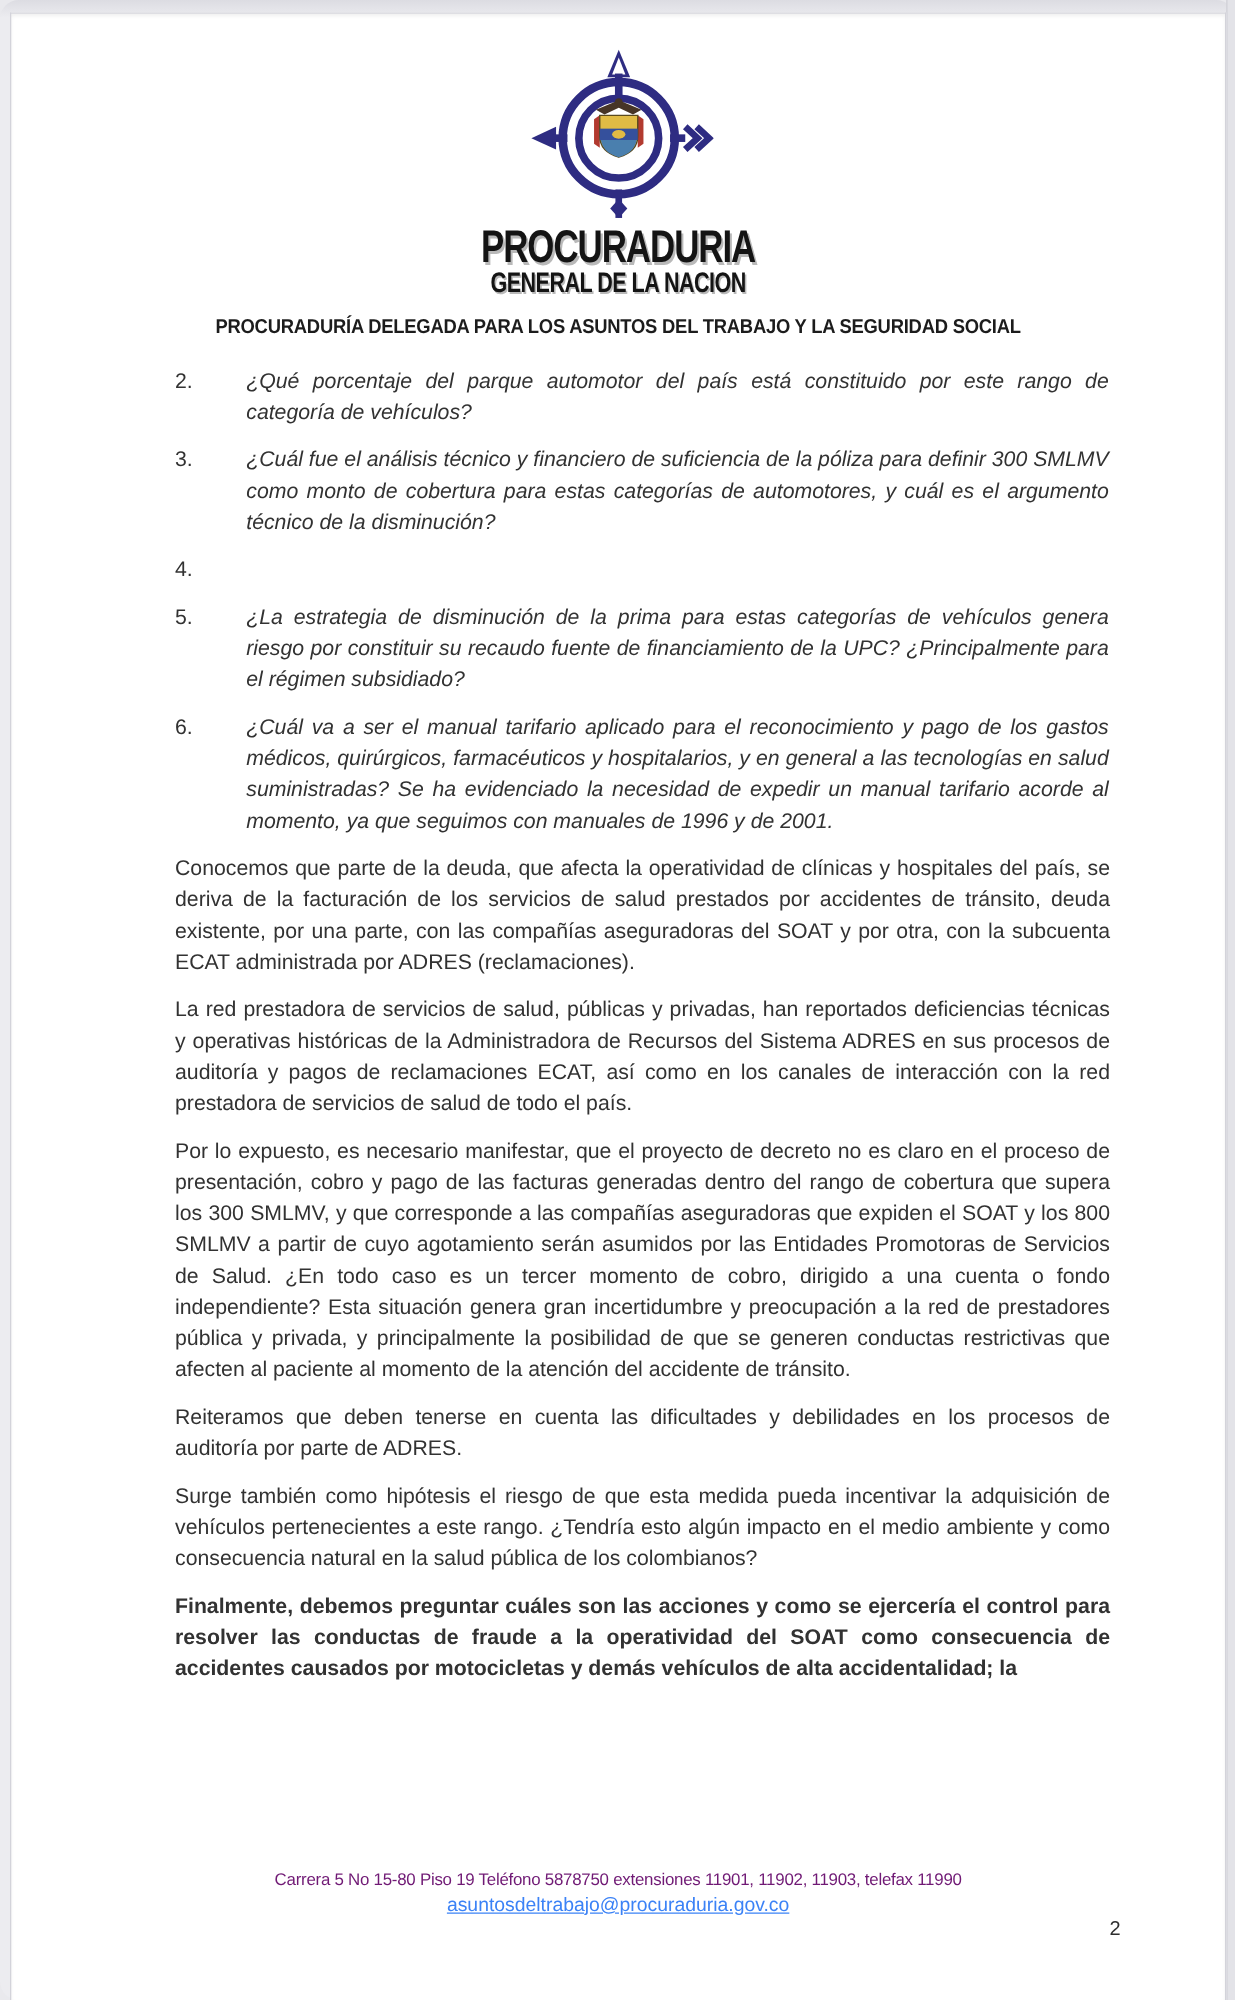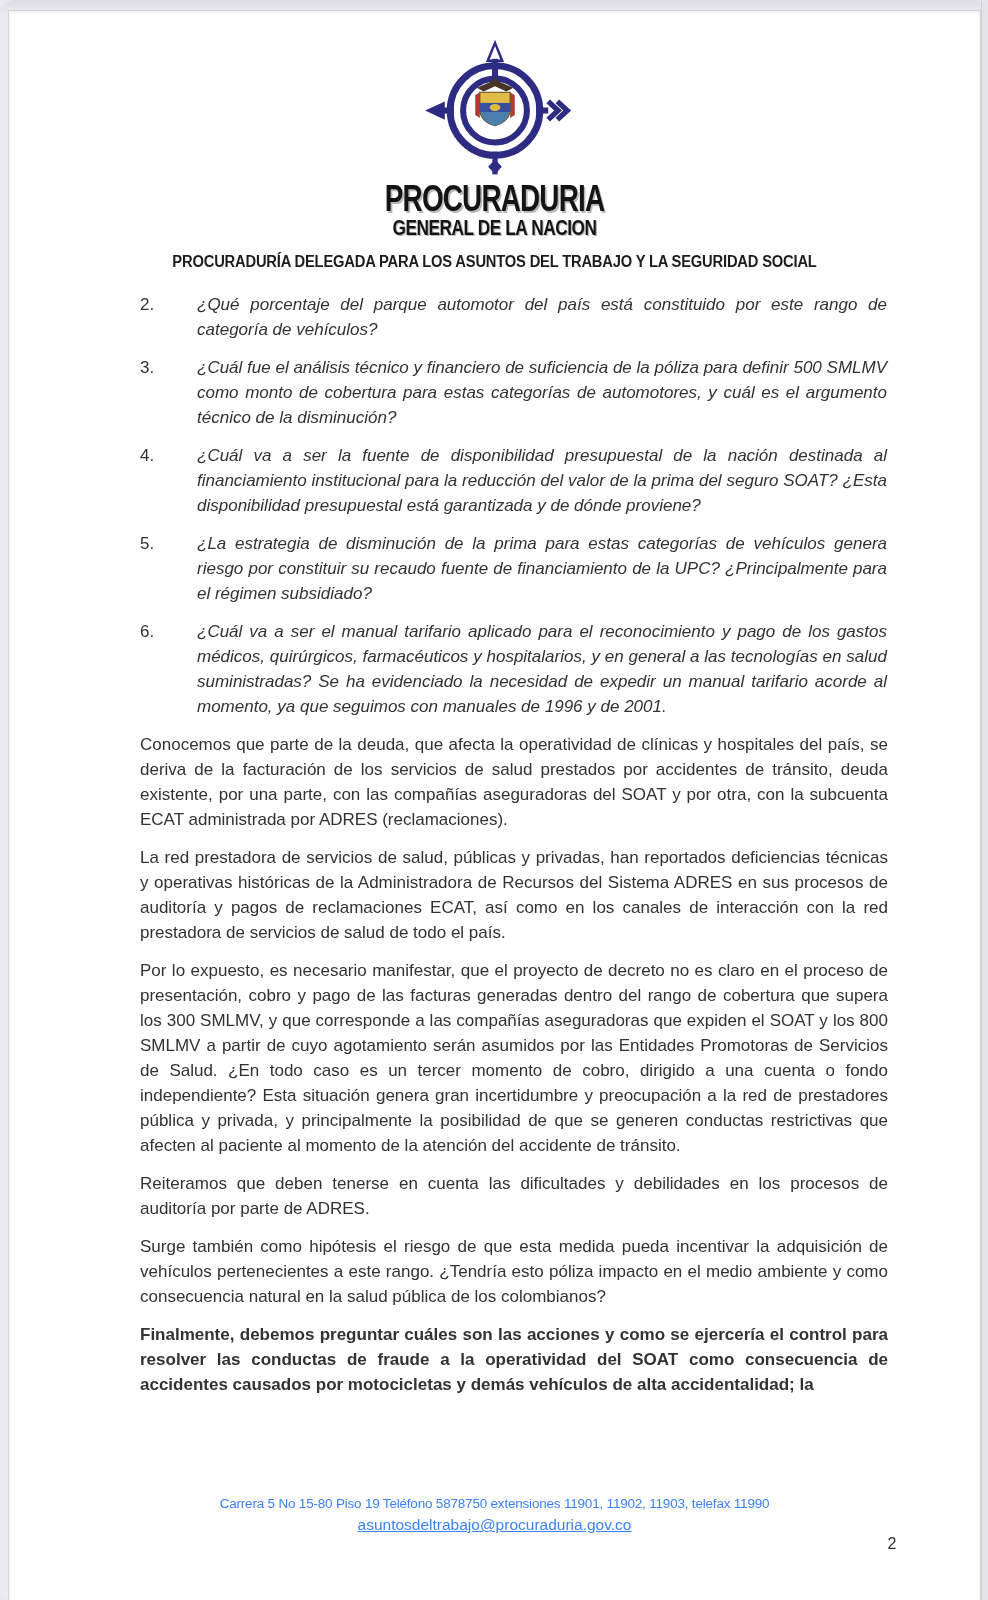--- a/index.html
+++ b/index.html
@@ -69,21 +69,21 @@
   .para { width: 748px; text-align: justify; margin-bottom: 13px; }
   .para:last-child { margin-bottom: 0; font-weight: bold; }
   
   .footer {
     position: absolute;
     left: 0; top: 1485px; width: 100%;
     text-align: center;
   }
   .footer-address {
     font-size: 13.5px;
-    color: #3b82f6;
+    color: #701a75;
     letter-spacing: -0.2px;
   }
   .footer-email {
     display: inline-block;
     margin-top: 5px;
     font-size: 15.5px;
     color: #3b82f6;
     text-decoration: underline;
   }
   .page-number {
@@ -140,43 +140,42 @@
 
     <div class="body-text">
 
       <div class="list-item">
         <div class="item-num">2.</div>
         <div class="item-text">¿Qué porcentaje del parque automotor del país está constituido por este rango de categoría de vehículos?</div>
       </div>
 
       <div class="list-item">
         <div class="item-num">3.</div>
-        <div class="item-text">¿Cuál fue el análisis técnico y financiero de suficiencia de la póliza para definir 500 SMLMV como monto de cobertura para estas categorías de automotores, y cuál es el argumento técnico de la disminución?</div>
+        <div class="item-text">¿Cuál fue el análisis técnico y financiero de suficiencia de la póliza para definir 300 SMLMV como monto de cobertura para estas categorías de automotores, y cuál es el argumento técnico de la disminución?</div>
       </div>
 
       <div class="list-item">
         <div class="item-num">4.</div>
-        <div class="item-text">¿Cuál va a ser la fuente de disponibilidad presupuestal de la nación destinada al financiamiento institucional para la reducción del valor de la prima del seguro SOAT? ¿Esta disponibilidad presupuestal está garantizada y de dónde proviene?</div>
       </div>
 
       <div class="list-item">
         <div class="item-num">5.</div>
         <div class="item-text">¿La estrategia de disminución de la prima para estas categorías de vehículos genera riesgo por constituir su recaudo fuente de financiamiento de la UPC? ¿Principalmente para el régimen subsidiado?</div>
       </div>
 
       <div class="list-item">
         <div class="item-num">6.</div>
         <div class="item-text">¿Cuál va a ser el manual tarifario aplicado para el reconocimiento y pago de los gastos médicos, quirúrgicos, farmacéuticos y hospitalarios, y en general a las tecnologías en salud suministradas? Se ha evidenciado la necesidad de expedir un manual tarifario acorde al momento, ya que seguimos con manuales de 1996 y de 2001.</div>
       </div>
 
       <div class="para">Conocemos que parte de la deuda, que afecta la operatividad de clínicas y hospitales del país, se deriva de la facturación de los servicios de salud prestados por accidentes de tránsito, deuda existente, por una parte, con las compañías aseguradoras del SOAT y por otra, con la subcuenta ECAT administrada por ADRES (reclamaciones).</div>
       <div class="para">La red prestadora de servicios de salud, públicas y privadas, han reportados deficiencias técnicas y operativas históricas de la Administradora de Recursos del Sistema ADRES en sus procesos de auditoría y pagos de reclamaciones ECAT, así como en los canales de interacción con la red prestadora de servicios de salud de todo el país.</div>
       <div class="para">Por lo expuesto, es necesario manifestar, que el proyecto de decreto no es claro en el proceso de presentación, cobro y pago de las facturas generadas dentro del rango de cobertura que supera los 300 SMLMV, y que corresponde a las compañías aseguradoras que expiden el SOAT y los 800 SMLMV a partir de cuyo agotamiento serán asumidos por las Entidades Promotoras de Servicios de Salud. ¿En todo caso es un tercer momento de cobro, dirigido a una cuenta o fondo independiente? Esta situación genera gran incertidumbre y preocupación a la red de prestadores pública y privada, y principalmente la posibilidad de que se generen conductas restrictivas que afecten al paciente al momento de la atención del accidente de tránsito.</div>
       <div class="para">Reiteramos que deben tenerse en cuenta las dificultades y debilidades en los procesos de auditoría por parte de ADRES.</div>
-      <div class="para">Surge también como hipótesis el riesgo de que esta medida pueda incentivar la adquisición de vehículos pertenecientes a este rango. ¿Tendría esto póliza impacto en el medio ambiente y como consecuencia natural en la salud pública de los colombianos?</div>
+      <div class="para">Surge también como hipótesis el riesgo de que esta medida pueda incentivar la adquisición de vehículos pertenecientes a este rango. ¿Tendría esto algún impacto en el medio ambiente y como consecuencia natural en la salud pública de los colombianos?</div>
       <div class="para">Finalmente, debemos preguntar cuáles son las acciones y como se ejercería el control para resolver las conductas de fraude a la operatividad del SOAT como consecuencia de accidentes causados por motocicletas y demás vehículos de alta accidentalidad; la</div>
     </div>
 
     <div class="footer">
       <div class="footer-address">Carrera 5 No 15-80 Piso 19 Teléfono 5878750 extensiones 11901, 11902, 11903, telefax 11990</div>
       <a href="#" class="footer-email">asuntosdeltrabajo@procuraduria.gov.co</a>
     </div>
 
     <div class="page-number">2</div>
 

